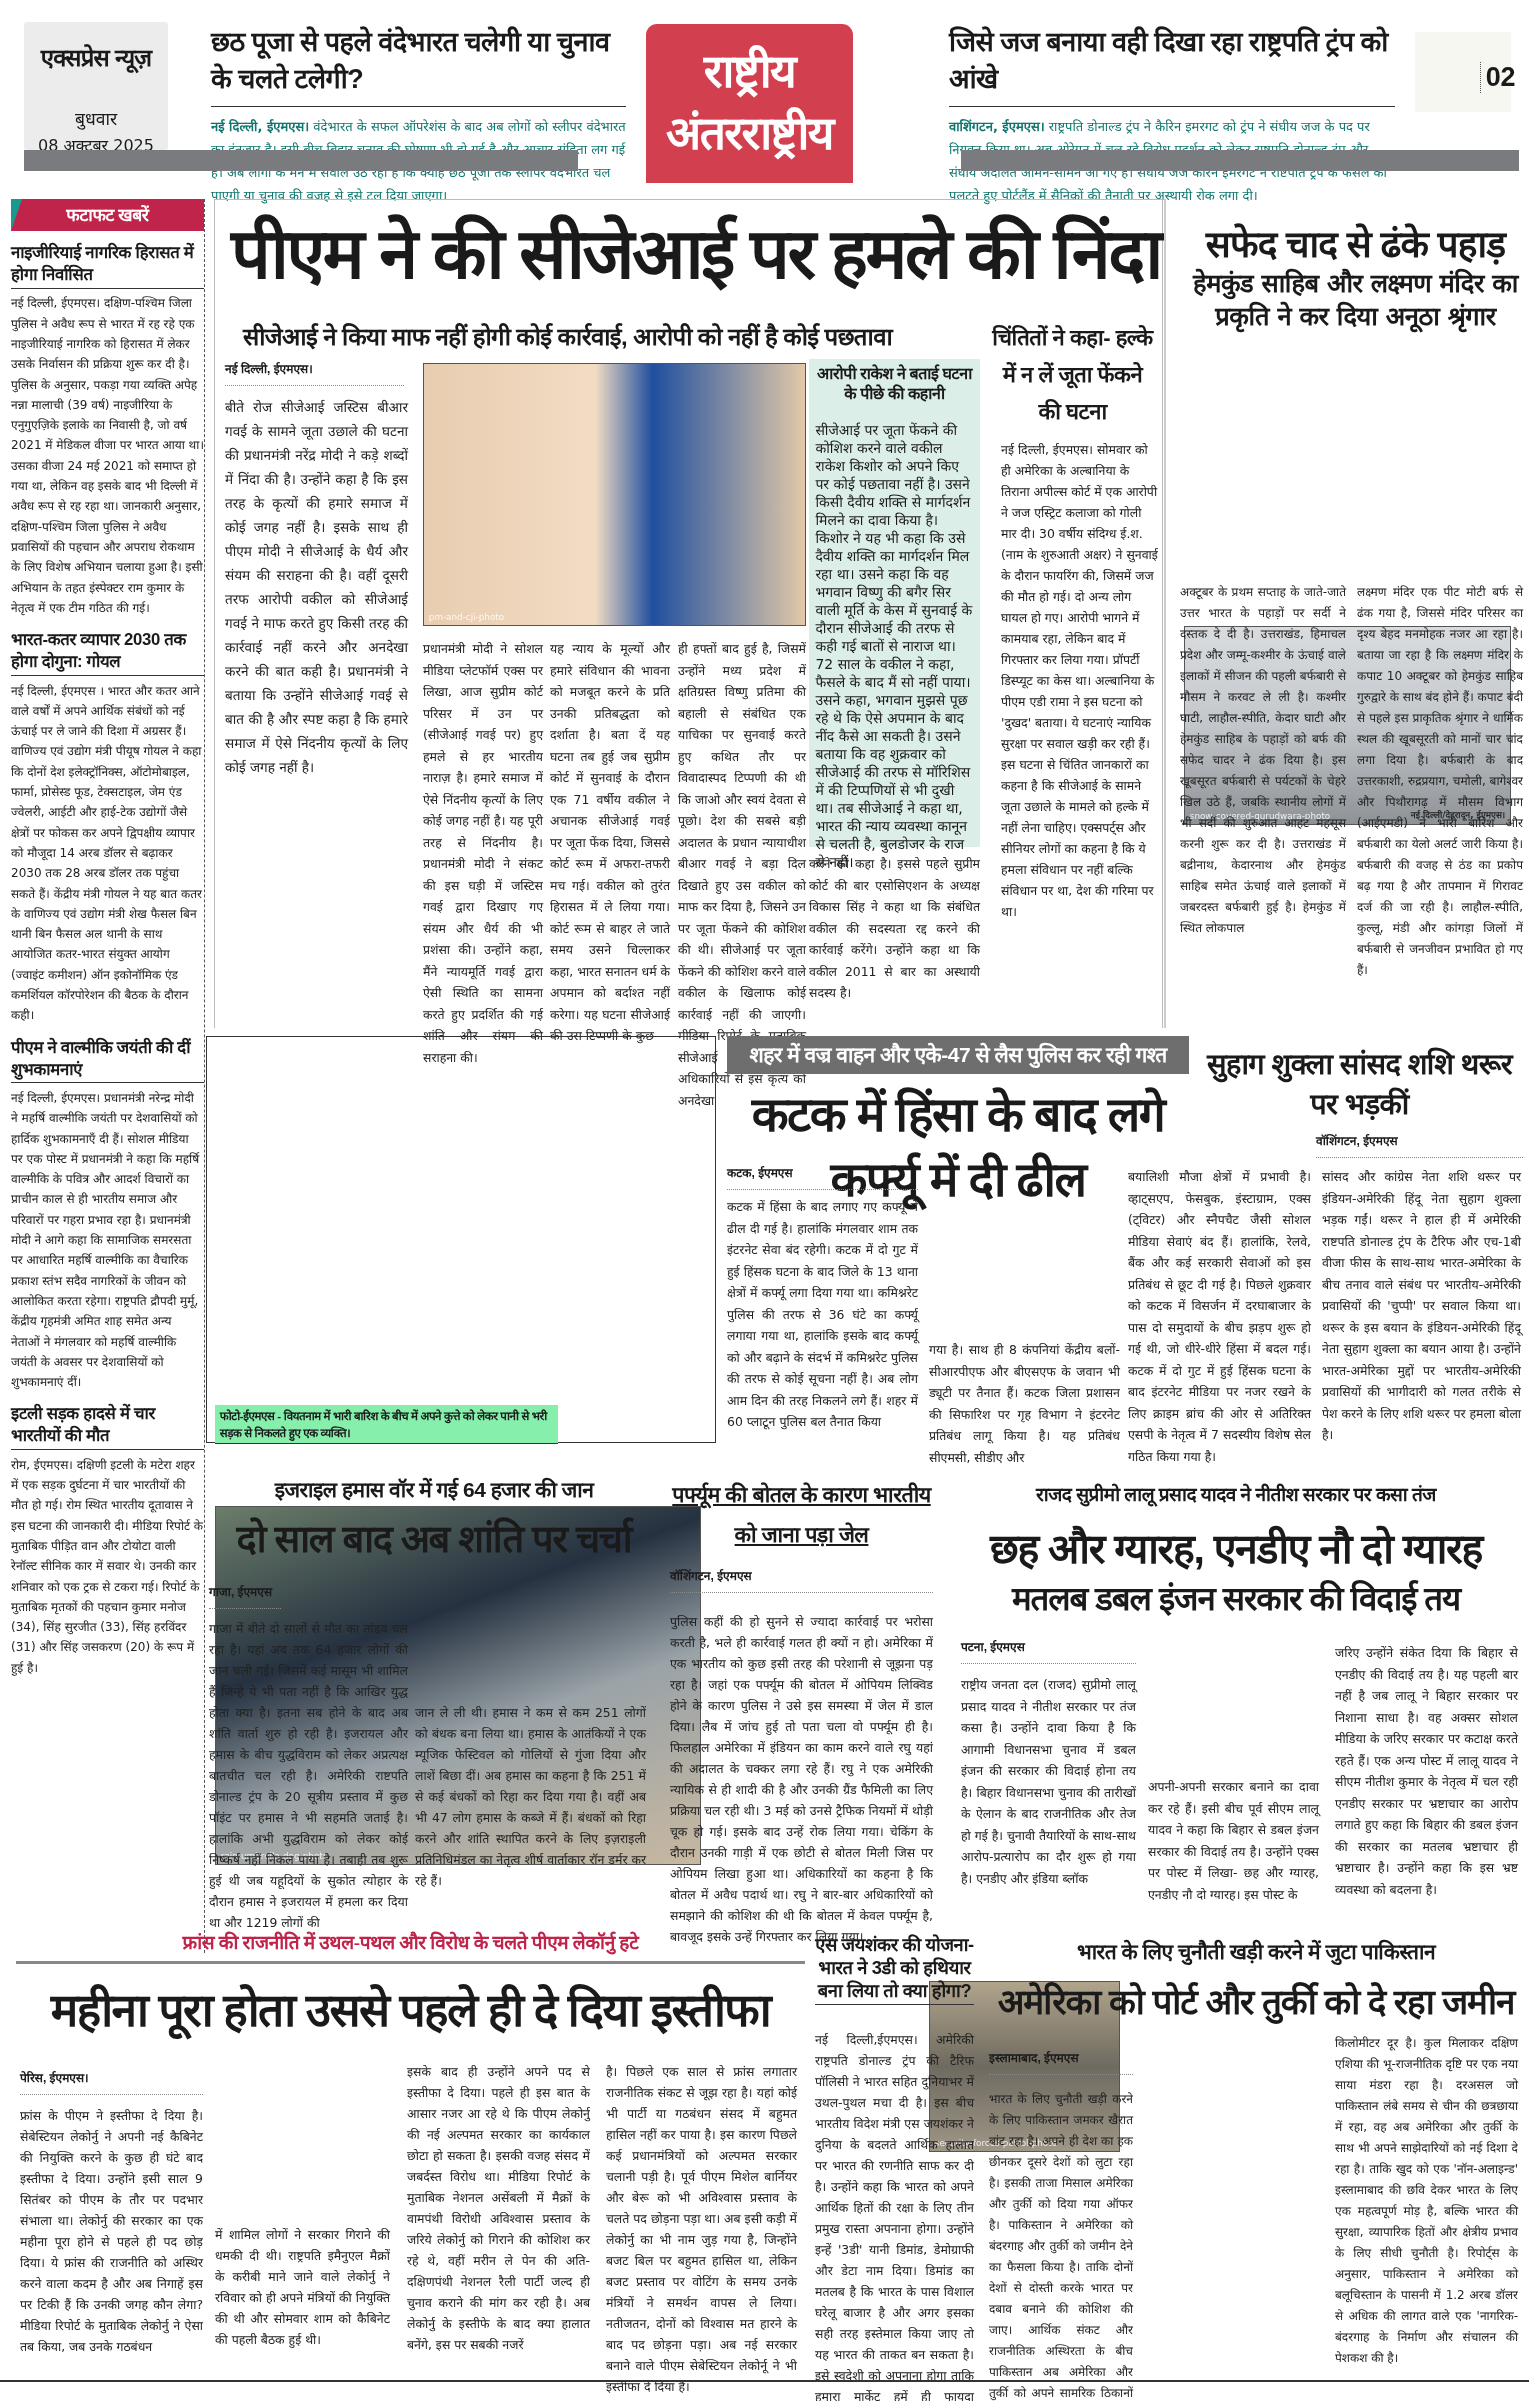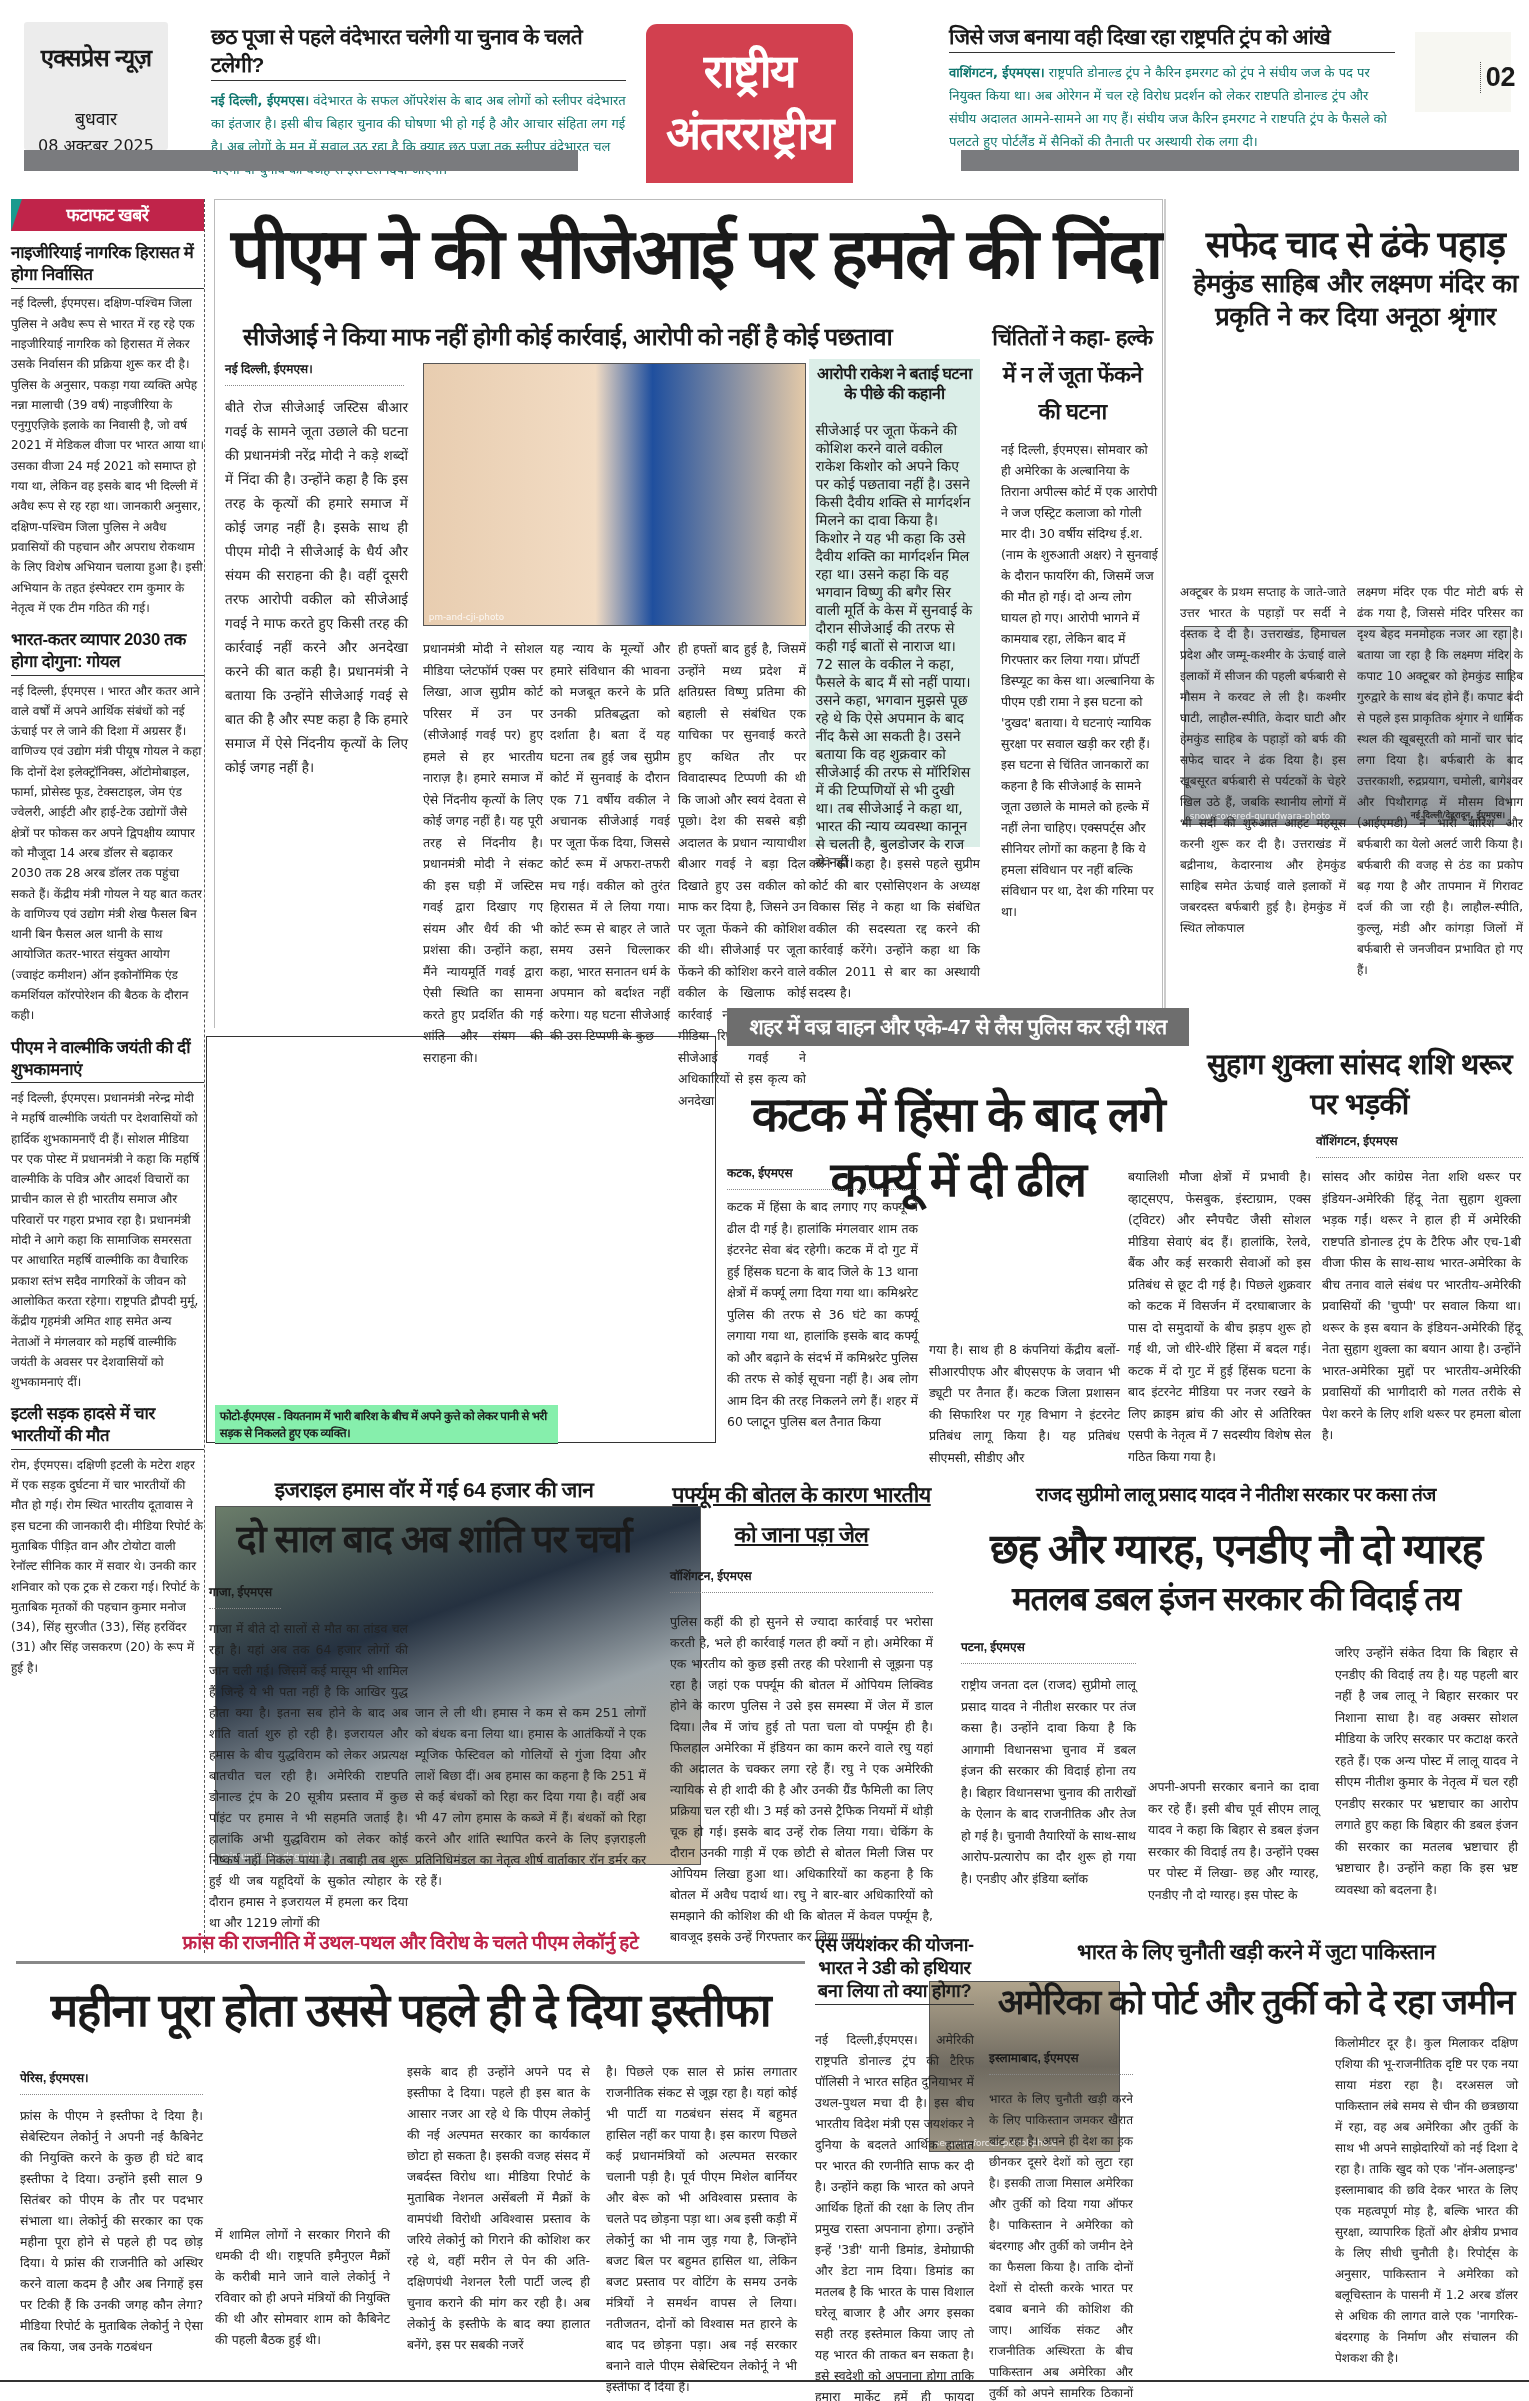--- a/index.html
+++ b/index.html
@@ -10,21 +10,21 @@
   .dateline { font-family: "Liberation Sans", sans-serif; font-weight: bold; font-size: 12px; border-bottom: 1.6px dotted #888; padding-bottom: 8px; margin-bottom: 14.4px; }
   .photo { background: linear-gradient(135deg, #8a8f96, #c9ccd0 40%, #6d7278); border: 0.8px solid #555; position: relative; overflow: hidden; }
   .photo .ph-label { position: absolute; left: 4.8px; bottom: 3.2px; font-size: 8.8px; color: #fff; opacity: 0.85; font-family: "DejaVu Sans", sans-serif; }
 
   
   .brand-box { left: 24px; top: 22px; width: 144px; height: 128px; background: #ececec; border-radius: 3.2px; text-align: center; padding-top: 17.5px; }
   .brand-name { font-weight: bold; font-size: 24px; letter-spacing: -0.8px; }
   .brand-day { font-size: 17.5px; margin-top: 33px; }
   .brand-date { font-size: 16px; margin-top: 4.8px; }
   .mast-bar { height: 21px; background: #7a7b7e; }
-  .top-story h3 { font-size: 21px; font-weight: bold; border-bottom: 1.6px solid #333; padding-bottom: 2px; letter-spacing: -0.5px; }
+  .top-story h3 { font-size: 27px; font-weight: bold; border-bottom: 1.6px solid #333; padding-bottom: 10px; letter-spacing: -0.5px; }
   .top-story p { font-size: 13px; line-height: 23px; margin-top: 8px; color: #0f766e; }
   .top-story b { font-weight: bold; }
   .section-box { left: 646px; top: 24px; width: 207px; height: 159px; background: #d2404f; border-radius: 11px 11px 0 0; color: #fff; text-align: center; padding-top: 16px; }
   .section-box div { font-weight: bold; font-size: 46px; line-height: 62px; letter-spacing: -1.6px; }
   .page-num-box { left: 1415px; top: 32px; width: 96px; height: 80px; background: #f7f7f2; }
   .page-num { left: 1480px; top: 62px; font-weight: bold; font-size: 27px; border-left: 1.6px dotted #555; padding-left: 4.8px; }
 
   
   .sidebar { left: 11px; top: 199px; width: 193px; }
   .sidebar-flag { height: 32px; background: #c0244a; color: #fff; font-weight: bold; font-size: 17.5px; text-align: center; line-height: 32px; position: relative; }
@@ -45,21 +45,21 @@
 
   
   .snow-h { left: 1188px; top: 217px; width: 335px; font-weight: bold; font-size: 37px; text-align: center; letter-spacing: -0.8px; }
   .snow-sub { left: 1188px; top: 267px; width: 335px; font-size: 25.5px; line-height: 33px; text-align: center; font-weight: bold; letter-spacing: -0.5px; }
   .snow-cols { left: 1180px; top: 582px; width: 343px; display: flex; gap: 11px; }
   .snow-cols .body-text { width: 166px; font-size: 12px; line-height: 21px; }
 
   
   .rain-frame { left: 206px; top: 1036px; width: 510px; height: 407px; border: 1.6px solid #333; }
   .rain-caption { left: 215px; top: 1405px; width: 343px; background: #86efac; font-weight: bold; font-size: 11.6px; line-height: 17.5px; padding: 1.6px 4.8px; border-bottom: 1.6px solid #333; }
-  .gasht-bar { left: 727px; top: 1008px; width: 462px; height: 38px; background: #6e6e6e; color: #fff; font-weight: bold; font-size: 21px; text-align: center; line-height: 38px; letter-spacing: -0.5px; }
+  .gasht-bar { left: 727px; top: 1036px; width: 462px; height: 38px; background: #6e6e6e; color: #fff; font-weight: bold; font-size: 21px; text-align: center; line-height: 38px; letter-spacing: -0.5px; }
   .cuttack-h { left: 727px; top: 1080px; width: 462px; font-weight: bold; font-size: 48px; text-align: center; letter-spacing: -1.6px; }
   .suhag-h { left: 1196px; top: 1044px; width: 327px; font-weight: bold; font-size: 29px; line-height: 40px; text-align: center; letter-spacing: -0.6px; }
 
   
   .israel-h1 { left: 211px; top: 1475px; width: 446px; font-weight: bold; font-size: 21px; text-align: center; letter-spacing: -0.5px; }
   .israel-h2 { left: 211px; top: 1511px; width: 446px; font-weight: bold; font-size: 38px; text-align: center; letter-spacing: -1.3px; }
   .perfume-h { left: 666px; top: 1475px; width: 271px; font-weight: bold; font-size: 21.5px; line-height: 40px; text-align: center; letter-spacing: -0.5px; text-decoration: underline; }
   .lalu-h0 { left: 949px; top: 1481px; width: 574px; font-weight: bold; font-size: 19px; text-align: center; letter-spacing: -0.5px; }
   .lalu-h1 { left: 949px; top: 1519px; width: 574px; font-weight: bold; font-size: 41px; text-align: center; letter-spacing: -1.3px; }
   .lalu-h2 { left: 949px; top: 1575px; width: 574px; font-weight: bold; font-size: 33px; text-align: center; letter-spacing: -1.1px; }

